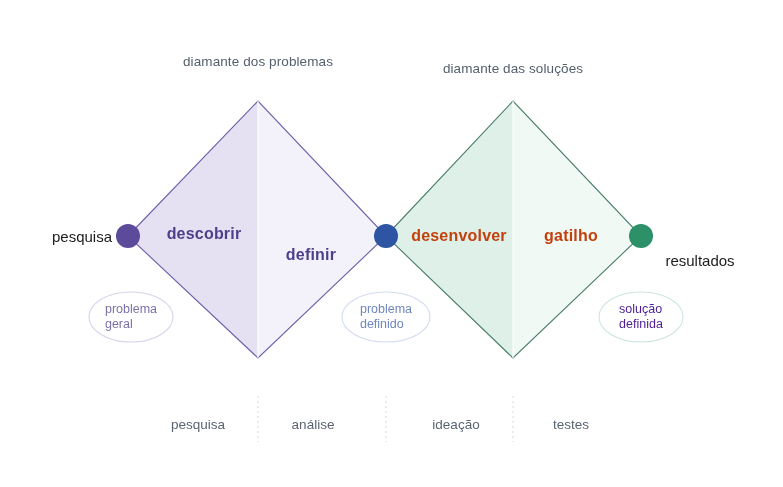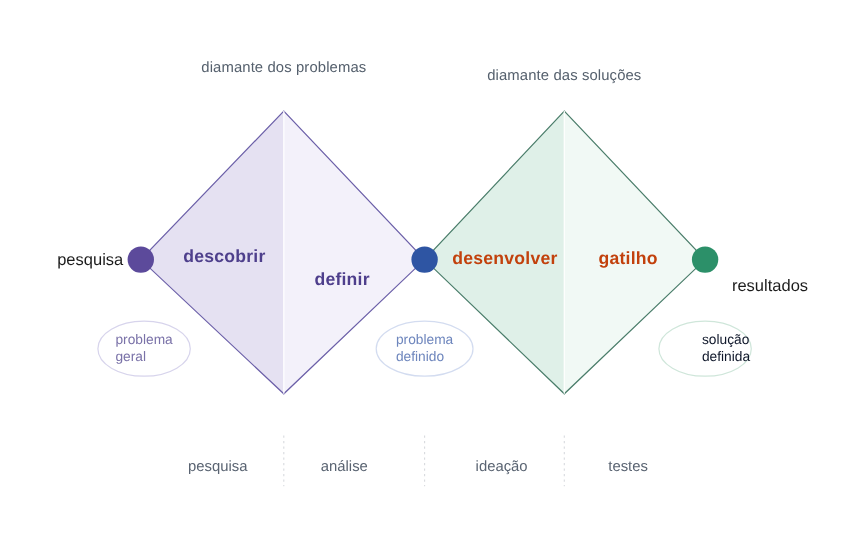--- a/index.html
+++ b/index.html
@@ -68,21 +68,21 @@
   .bubble-text {
     position: absolute;
     transform: translate(-50%, -50%);
     text-align: left;
     font-size: 12.5px;
     line-height: 1.22;
     white-space: nowrap;
   }
   .bubble-purple { color: #7a72a8; }
   .bubble-blue   { color: #6e86bd; }
-  .bubble-green  { color: #0f172a; margin-left: 19px; }
+  .bubble-green  { color: #4c1d95; }
 
   
   .stage-label {
     font-size: 13.5px;
     color: #5a6472;
   }
 </style>
 </head>
 <body>
 

